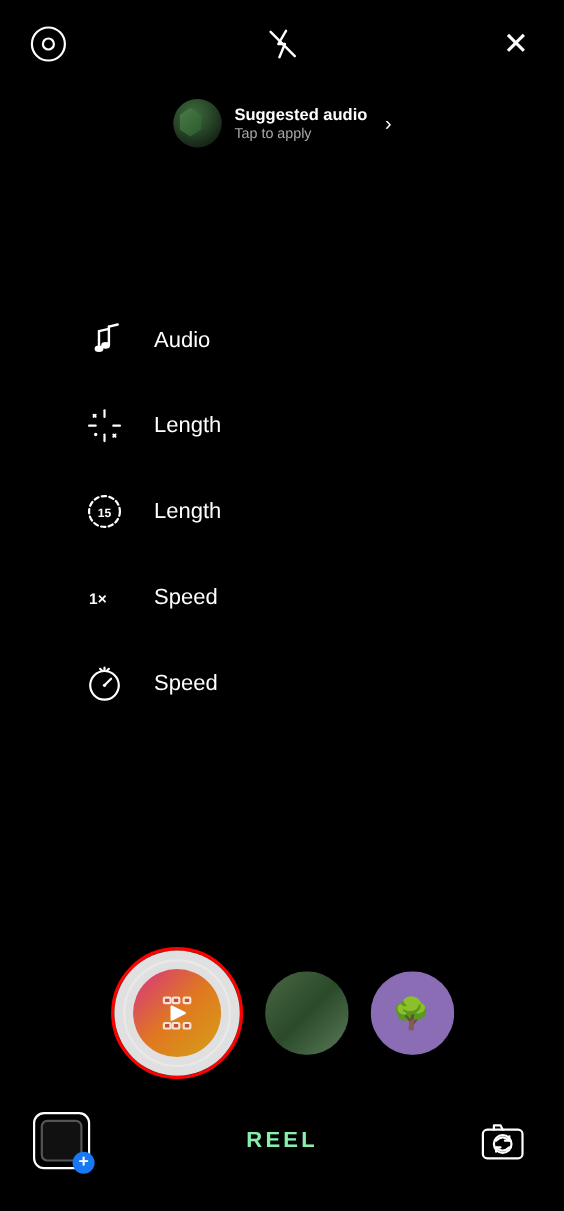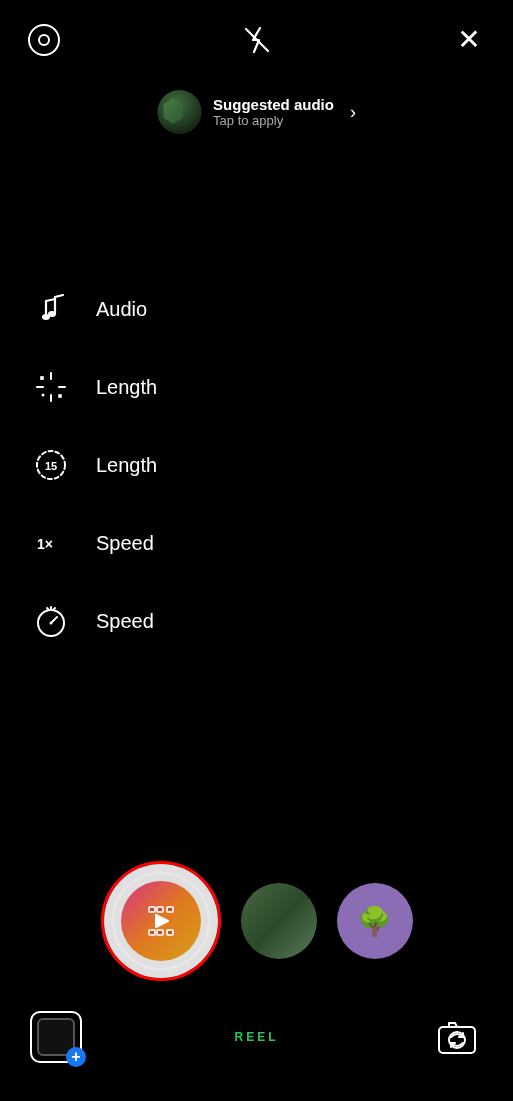--- a/index.html
+++ b/index.html
@@ -111,20 +111,21 @@
 
     
     .menu-list {
       position: absolute;
       top: 270px;
       left: 0;
       width: 100%;
       display: flex;
       flex-direction: column;
       gap: 0;
+      padding-left: 44px;
     }
 
     .menu-item {
       display: flex;
       align-items: center;
       gap: 24px;
       padding: 18px 30px;
       cursor: pointer;
     }
 
@@ -282,24 +283,24 @@
       display: flex;
       align-items: center;
       justify-content: center;
       font-size: 16px;
       font-weight: 700;
       color: #fff;
       line-height: 1;
     }
 
     .mode-label {
-      font-size: 12px;
+      font-size: 20px;
       font-weight: 700;
       letter-spacing: 3px;
-      color: #22c55e;
+      color: #86efac;
     }
 
     .flip-btn {
       width: 52px;
       height: 52px;
       display: flex;
       align-items: center;
       justify-content: center;
     }
 

